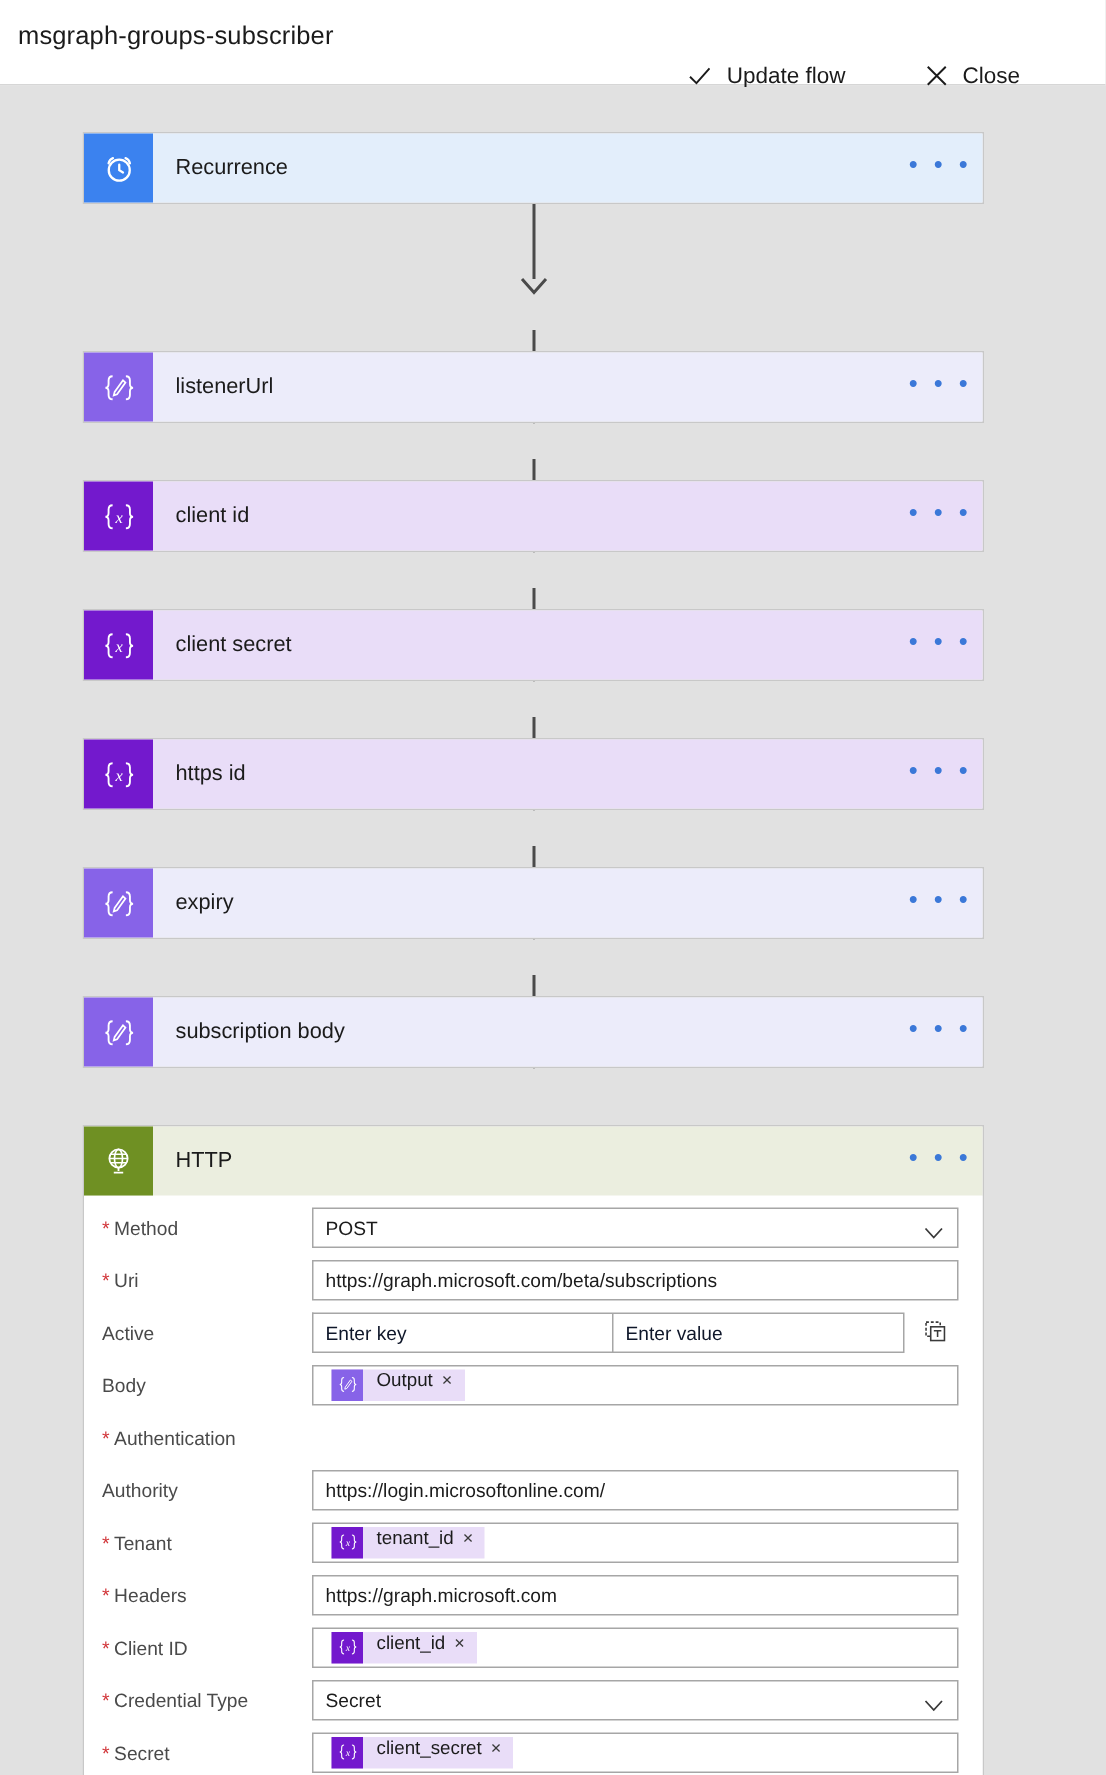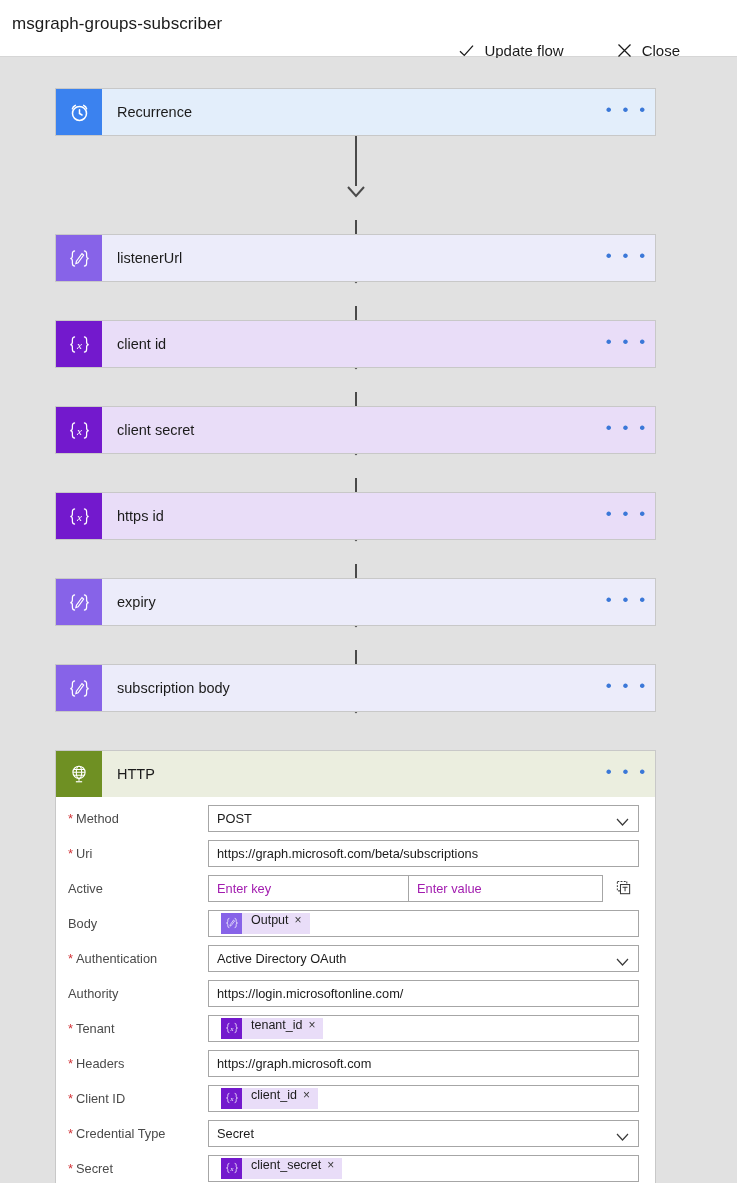--- a/index.html
+++ b/index.html
@@ -96,21 +96,21 @@
   }
   .req { color: #d13438; margin-right: 3px; font-size: 13px; line-height: 1; }
   .fctl { flex: 1; display: flex; align-items: center; gap: 0; }
   .fld {
     flex: 1; height: 27px;
     border: 1px solid #a6a6a6; background: #fff;
     display: flex; align-items: center;
     padding: 0 8px; font-size: 12.8px; color: #1b1b1b;
     position: relative;
   }
-  .fld.ph { color: #a21caf; text-align: right; }
+  .fld.ph { color: #0f172a; text-align: right; }
   .fld.split-l { flex: 0 0 200px; border-right: none; }
   .fld.split-r { flex: 1; }
   .chev {
     position: absolute; right: 9px; top: 50%;
     transform: translateY(-50%); width: 13px; height: 8px;
   }
   .text-mode-btn {
     width: 32px; display: flex; align-items: center; justify-content: center;
     cursor: pointer; margin-left: 4px;
   }
@@ -377,30 +377,20 @@
             </span>
           </div>
         </div>
       </div>
 
       <div class="frow">
         <div class="flabel">
           <span class="req">*</span>
           <span>Authentication</span>
         </div>
-        <div class="fctl">
-          <div class="fld">
-            <span>Active Directory OAuth</span>
-            <span class="chev">
-              <svg viewBox="0 0 13 8" width="13" height="8">
-                  <path d="M1 1 L6.5 7 L12 1" fill="none" stroke="#3a3a3a" stroke-width="1.2"></path>
-                </svg>
-            </span>
-          </div>
-        </div>
       </div>
 
       <div class="frow">
         <div class="flabel">Authority</div>
         <div class="fctl">
           <div class="fld">
             <span>https://login.microsoftonline.com/</span>
           </div>
         </div>
       </div>

